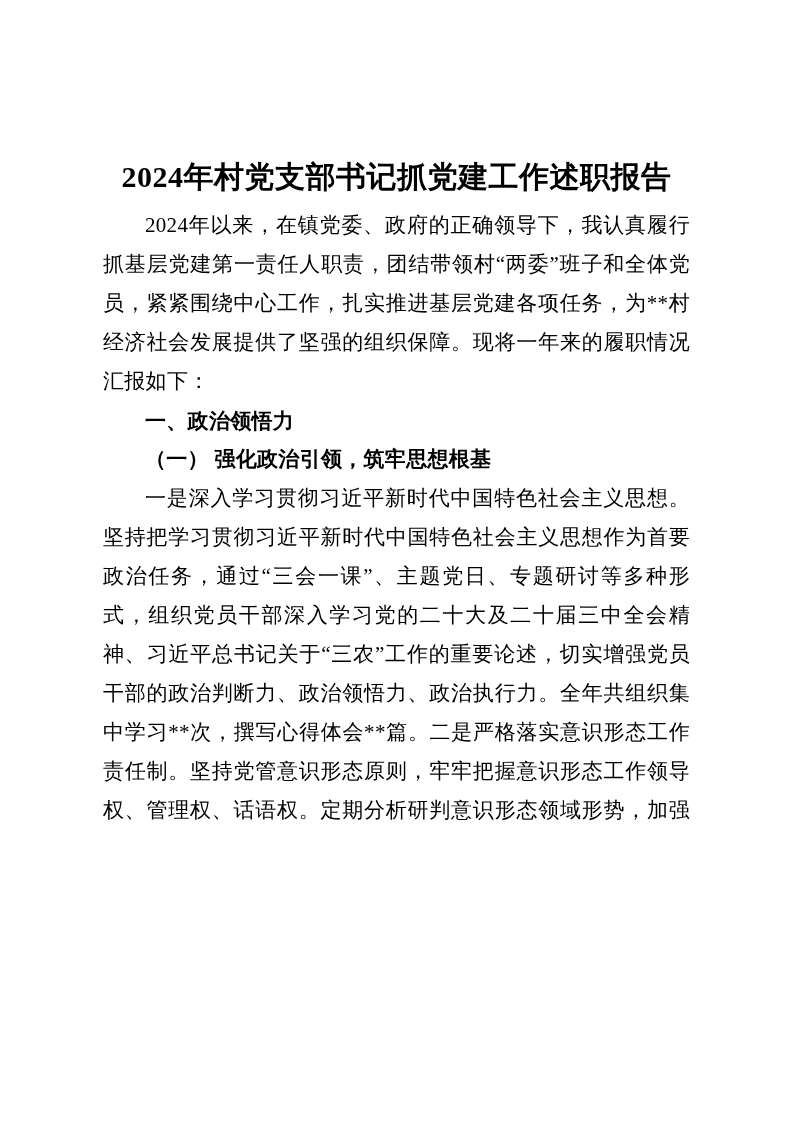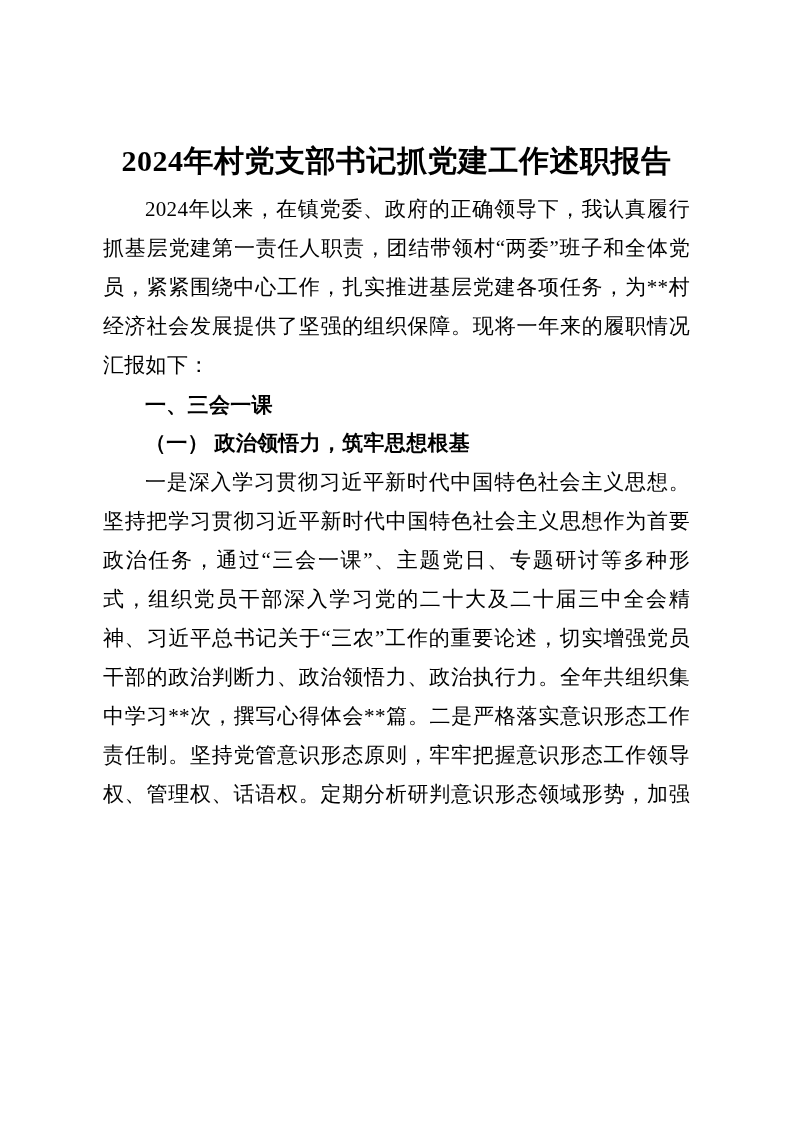--- a/index.html
+++ b/index.html
@@ -4,21 +4,21 @@
 <style>
   html, body {
     margin: 0;
     padding: 0;
     background: #ffffff;
   }
   .page {
     position: relative;
     width: 793px;
     height: 822px;
-    margin: 0 auto;
+    margin: 16px auto;
     background: #ffffff;
     color: #000000;
     box-sizing: border-box;
     padding: 140px 103px 53px 103px;
     overflow: hidden;
     font-family: "Liberation Serif", "DejaVu Serif", serif;
   }
   .doc-title {
     margin: 0 0 8px 0;
     font-size: 30px;
@@ -57,18 +57,18 @@
   }
 </style>
 </head>
 <body>
 
 <div class="page">
   <h1 class="doc-title">2024年村党支部书记抓党建工作述职报告</h1>
 
   <p class="body-para">2024年以来，在镇党委、政府的正确领导下，我认真履行抓基层党建第一责任人职责，团结带领村“两委”班子和全体党员，紧紧围绕中心工作，扎实推进基层党建各项任务，为**村经济社会发展提供了坚强的组织保障。现将一年来的履职情况汇报如下：</p>
 
-  <h2 class="heading-black">一、三会一课</h2>
+  <h2 class="heading-black">一、政治领悟力</h2>
 
-  <h3 class="heading-kai">（一） 政治领悟力，筑牢思想根基</h3>
+  <h3 class="heading-kai">（一） 强化政治引领，筑牢思想根基</h3>
 
   <p class="body-para">一是深入学习贯彻习近平新时代中国特色社会主义思想。坚持把学习贯彻习近平新时代中国特色社会主义思想作为首要政治任务，通过“三会一课”、主题党日、专题研讨等多种形式，组织党员干部深入学习党的二十大及二十届三中全会精神、习近平总书记关于“三农”工作的重要论述，切实增强党员干部的政治判断力、政治领悟力、政治执行力。全年共组织集中学习**次，撰写心得体会**篇。二是严格落实意识形态工作责任制。坚持党管意识形态原则，牢牢把握意识形态工作领导权、管理权、话语权。定期分析研判意识形态领域形势，加强阵地建设和管理，坚决抵制各种错误思潮的侵蚀，确保意识形态安全。三是加强党史学习教育常态化长效化。巩固拓展党史学习教育成果，引导党员干部从党的百年奋斗史中汲取智慧和力量，传承红色基因，赓续红色血脉。结合重要时间节点，组织开展主题突出、特色鲜明的党史学习教育活动**次，增强了学习的吸引力和感染力。</p>
 </div>
 
 </body></html>

